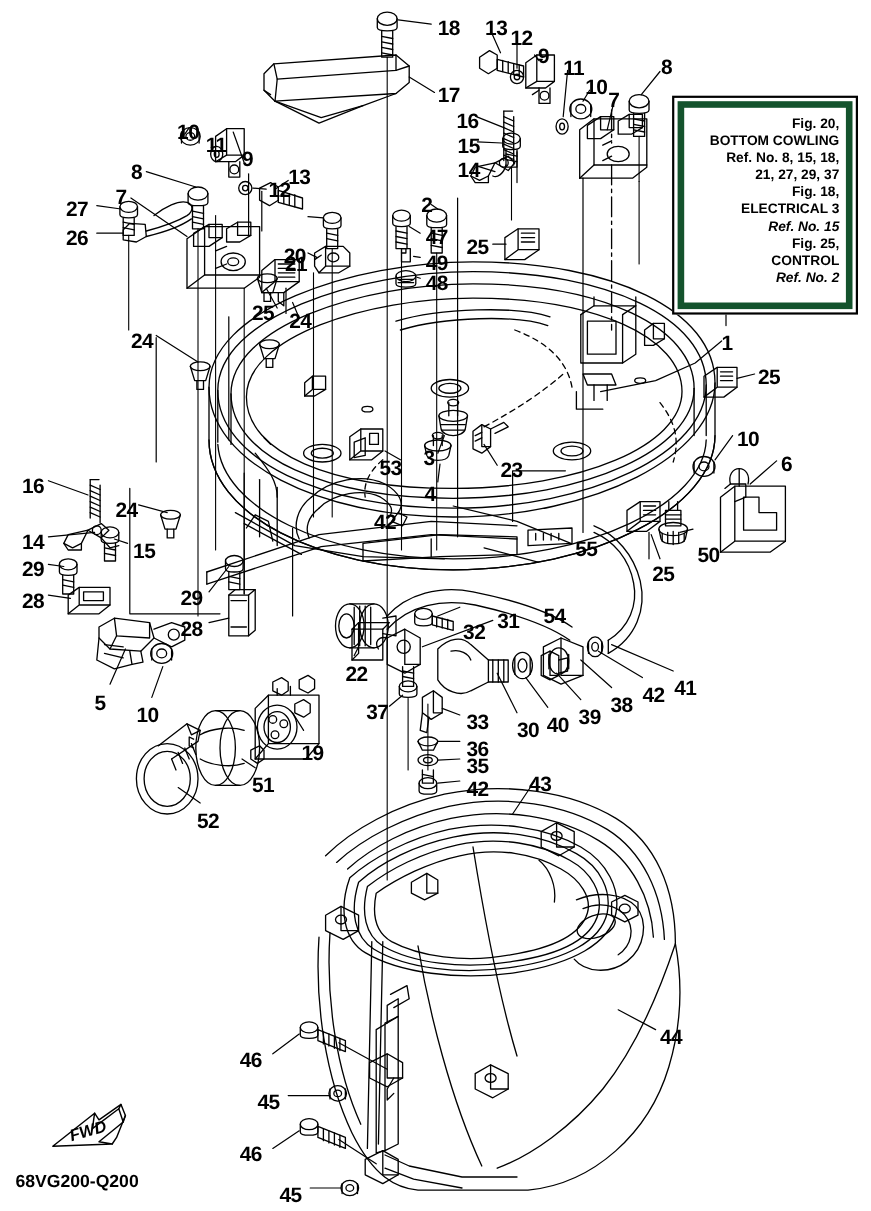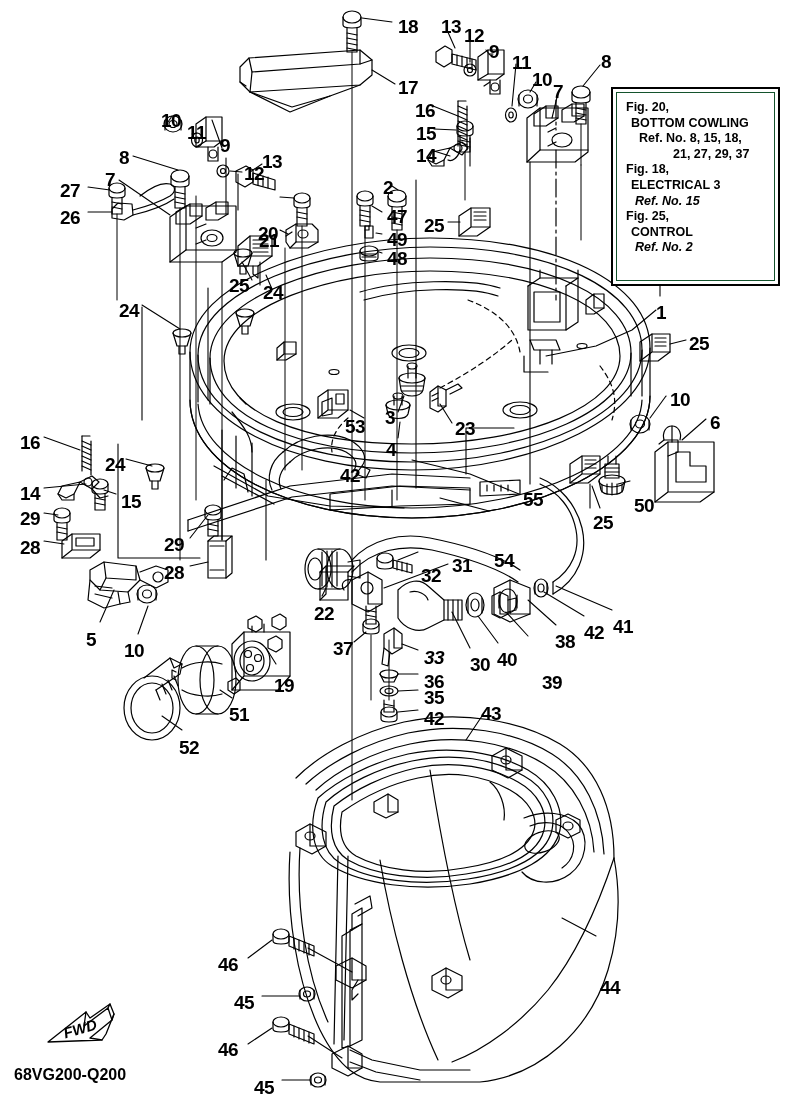--- a/index.html
+++ b/index.html
@@ -22,22 +22,23 @@
     letter-spacing:-0.5px;
   }
 
   
   #refbox{
     position:absolute;left:611px;top:87px;width:169px;height:199px;
     border:2px solid #000;background:#fff;box-sizing:border-box;
     padding:3px;
   }
   #refbox .inner{
-    border:1px solid #14532d;width:100%;height:100%;box-sizing:border-box;
+    border:6px solid #14532d;width:100%;height:100%;box-sizing:border-box;
     padding:7px 6px 4px 9px;
+    text-align:right;
   }
   #refbox .ln{
     font-size:12.5px;font-weight:700;line-height:15.6px;white-space:nowrap;
     font-family:"Liberation Sans",sans-serif;
   }
   #refbox .i1{padding-left:0px;}
   #refbox .i2{padding-left:5px;}
   #refbox .i3{padding-left:13px;}
   #refbox .i4{padding-left:47px;}
   #refbox .i5{padding-left:9px;font-style:italic;}
@@ -879,32 +880,32 @@
       <div class="callout" style="left: 634px; top: 496px; text-align: right;">50</div>
       <div class="callout" style="left: 86px; top: 630px;">5</div>
       <div class="callout" style="left: 124px; top: 641px;">10</div>
       <div class="callout" style="left: 274px; top: 676px;">19</div>
       <div class="callout" style="left: 229px; top: 705px;">51</div>
       <div class="callout" style="left: 179px; top: 738px;">52</div>
       <div class="callout" style="left: 314px; top: 604px;">22</div>
       <div class="callout" style="left: 421px; top: 545px; margin-top: 21px;">32</div>
       <div class="callout" style="left: 452px; top: 556px;">31</div>
       <div class="callout" style="left: 333px; top: 639px;">37</div>
-      <div class="callout" style="left: 424px; top: 648px; font-style: italic;">33</div>
+      <div class="callout" style="left: 424px; top: 648px;">33</div>
       <div class="callout" style="left: 424px; top: 672px;">36</div>
       <div class="callout" style="left: 424px; top: 688px;">35</div>
       <div class="callout" style="left: 424px; top: 709px;">42</div>
       <div class="callout" style="left: 470px; top: 655px;">30</div>
       <div class="callout" style="left: 497px; top: 650px;">40</div>
-      <div class="callout" style="left: 526px; top: 673px; margin-left: 16px;">39</div>
+      <div class="callout" style="left: 526px; top: 643px;">39</div>
       <div class="callout" style="left: 555px; top: 632px;">38</div>
       <div class="callout" style="left: 584px; top: 623px;">42</div>
       <div class="callout" style="left: 613px; top: 617px;">41</div>
       <div class="callout" style="left: 481px; top: 704px;">43</div>
-      <div class="callout" style="left: 600px; top: 934px; margin-top: 44px;">44</div>
+      <div class="callout" style="left: 600px; top: 934px;">44</div>
       <div class="callout" style="left: 218px; top: 955px;">46</div>
       <div class="callout" style="left: 234px; top: 993px;">45</div>
       <div class="callout" style="left: 218px; top: 1040px;">46</div>
       <div class="callout" style="left: 254px; top: 1078px;">45</div>
     </div>
 
   <div id="fwdlabel">FWD</div>
   <div id="partcode">68VG200-Q200</div>
 
 </div>

